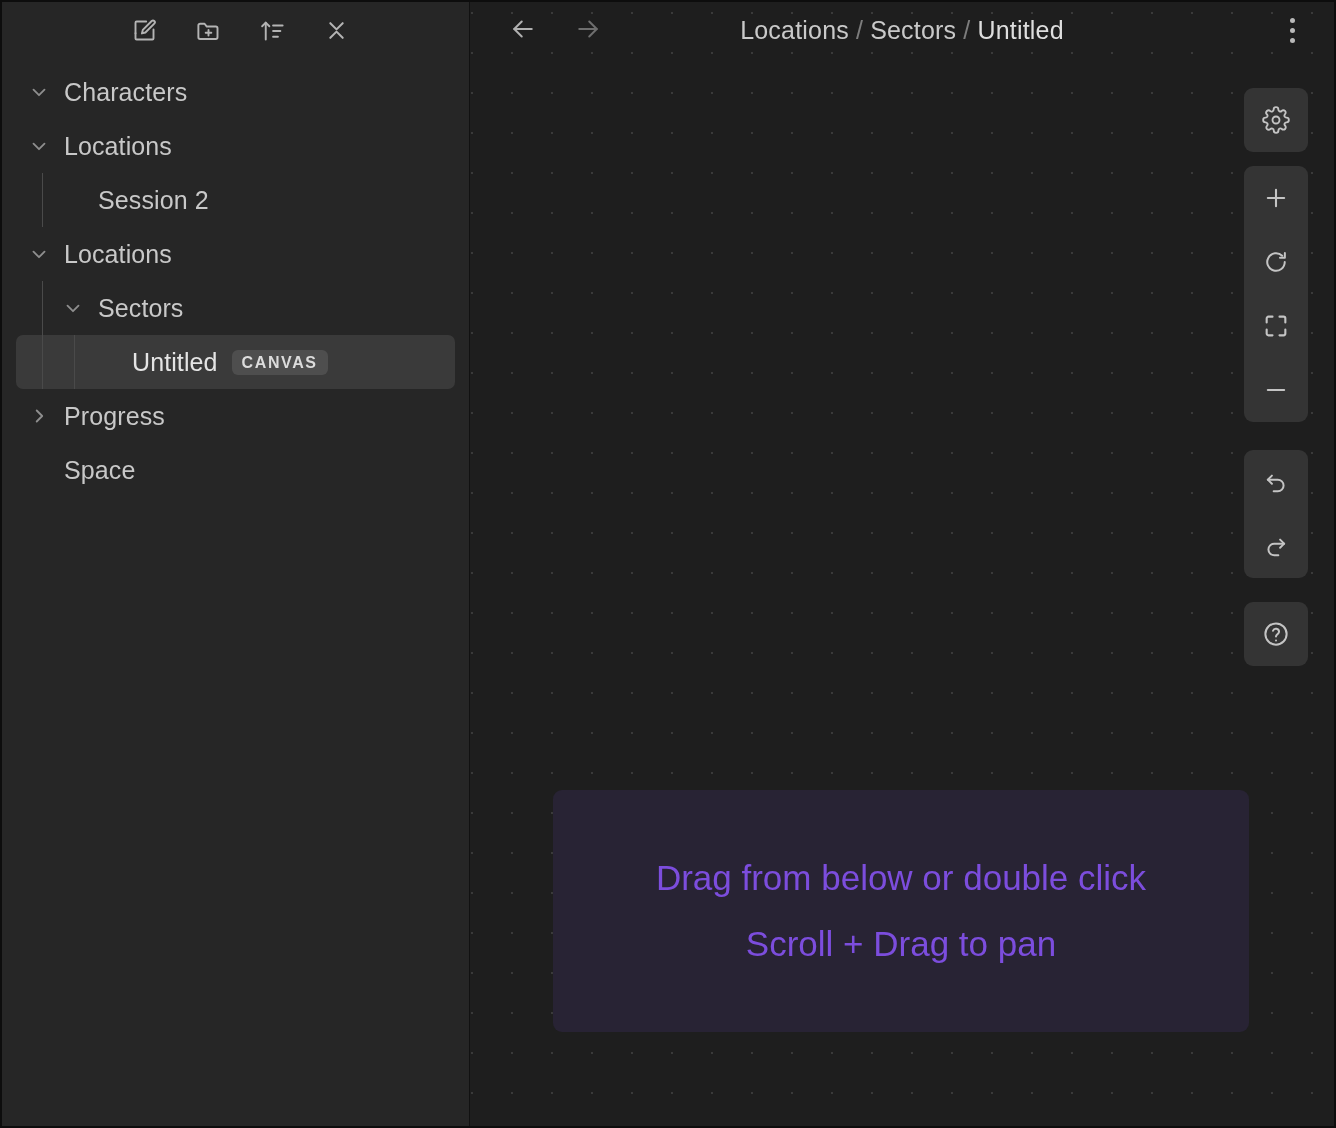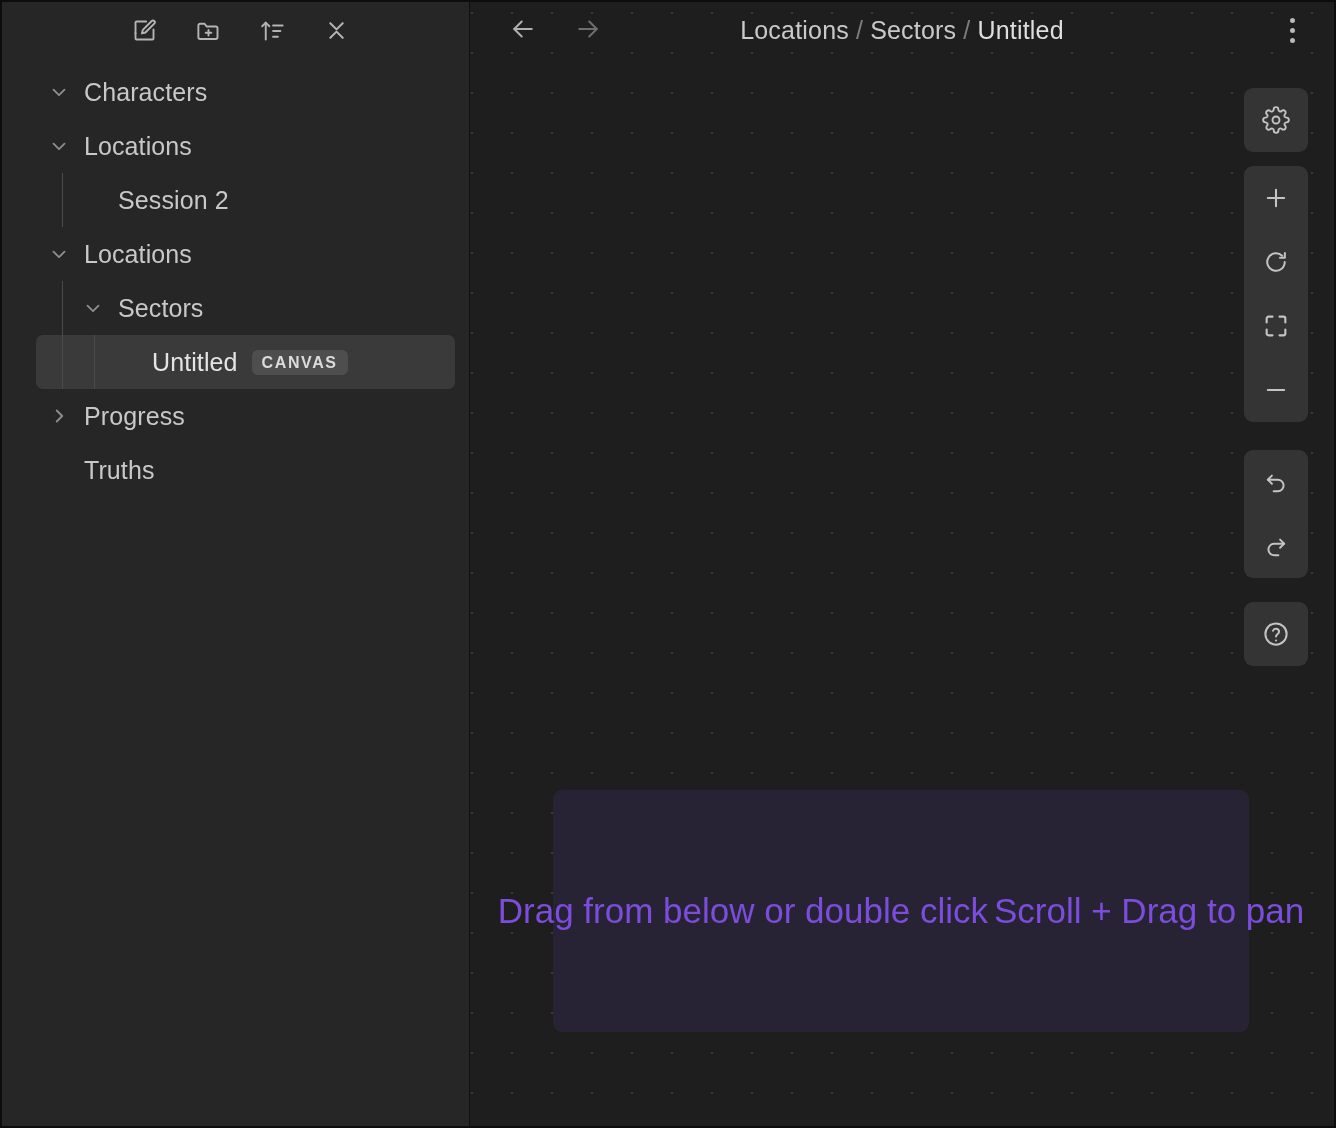--- a/index.html
+++ b/index.html
@@ -55,21 +55,20 @@
     cursor: pointer;
     border-radius: 5px;
     color: #b4b4b4;
   }
   .tool-btn svg { display: block; }
 
   #tree {
     flex: 1 1 auto;
     padding-top: 6px;
     overflow-y: auto;
-    margin-left: 20px;
   }
 
   .tree-row {
     position: relative;
     height: 54px;
     display: flex;
     align-items: center;
     margin: 0 14px 0 14px;
     border-radius: 7px;
     cursor: pointer;
@@ -249,21 +248,21 @@
   
   #hint-panel {
     position: absolute;
     left: 83px;
     top: 788px;
     width: 696px;
     height: 242px;
     background: #282334;
     border-radius: 9px;
     display: flex;
-    flex-direction: row;
+    flex-direction: column;
     align-items: center;
     justify-content: center;
     gap: 6px;
     z-index: 5;
   }
   .hint-line {
     font-size: 35px;
     color: #7c4ddd;
     line-height: 1.72;
     white-space: nowrap;
@@ -365,21 +364,21 @@
         </div>
         <div class="tree-row d0 branch">
           <span class="chev">
             <svg width="22" height="22" viewBox="0 0 24 24" fill="none" stroke="currentColor" stroke-width="2" stroke-linecap="round" stroke-linejoin="round">
               <path d="M9.5 6 15.5 12l-6 6"></path>
             </svg>
           </span>
           <span class="tree-label">Progress</span>
         </div>
         <div class="tree-row d0">
-          <span class="tree-label">Truths</span>
+          <span class="tree-label">Space</span>
         </div>
       </div>
   </aside>
 
   <main id="main">
 
     <div id="canvas"></div>
 
     <div id="topbar">
       <button class="nav-btn" id="nav-back">

